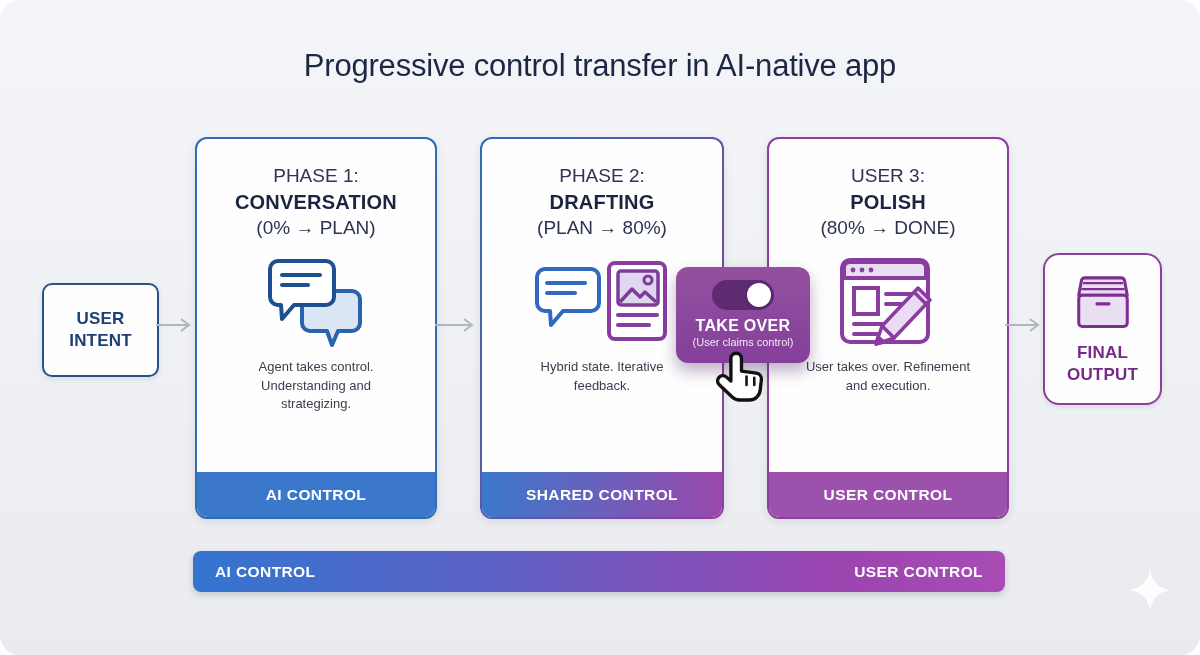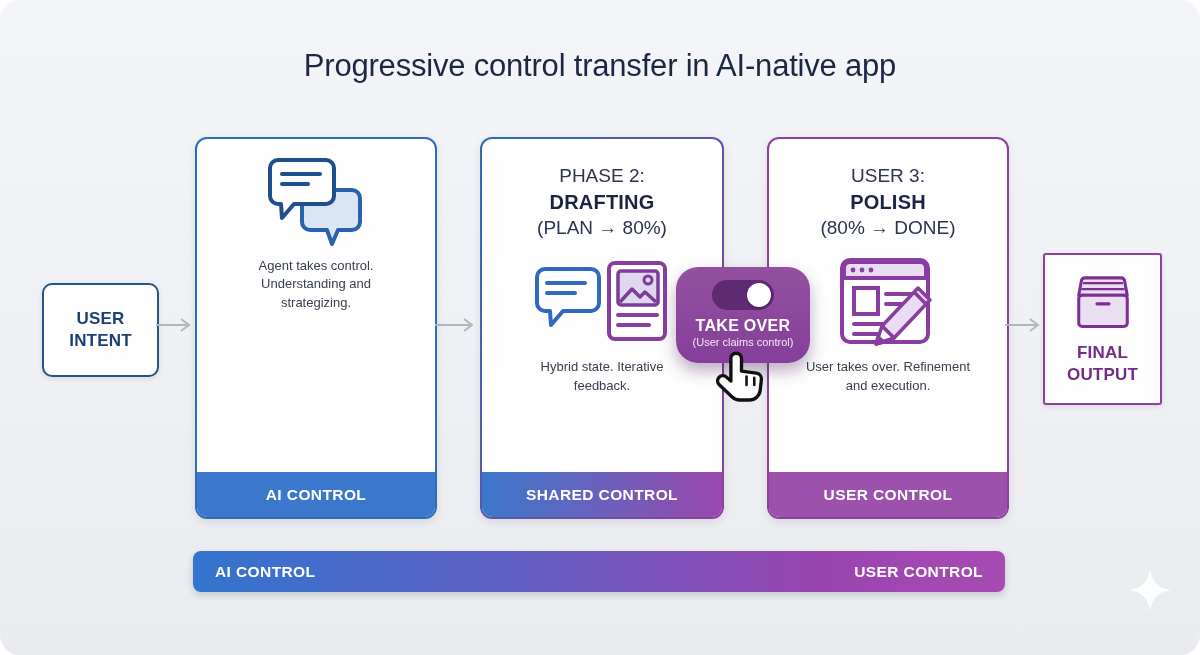--- a/index.html
+++ b/index.html
@@ -13,21 +13,21 @@
     position:absolute;top:48px;left:0;width:100%;text-align:center;
     font-size:31px;font-weight:400;letter-spacing:-0.2px;color:#1c2743;
   }
   
   .endbox{
     position:absolute;background:#fefefe;border-radius:10px;
     display:flex;flex-direction:column;align-items:center;justify-content:center;
     box-shadow:0 2px 5px rgba(25,35,60,.10);text-align:center;
   }
   .endbox.user{left:42px;top:283px;width:113px;height:90px;border:2px solid #27538a;}
-  .endbox.final{left:1043px;top:253px;width:115px;height:148px;border:2px solid #8e3f9e;border-radius:3px;}
+  .endbox.final{left:1043px;top:253px;width:115px;height:148px;border:2px solid #8e3f9e;border-radius:16px;}
   .endbox .lbl{font-size:17px;font-weight:800;line-height:1.3;letter-spacing:.2px;}
   .endbox.user .lbl{color:#1c3f74;}
   .endbox.final .lbl{color:#722c86;margin-top:8px;}
   
   .card{
     position:absolute;top:137px;height:378px;border-radius:12px;background:#fefefe;
     box-shadow:0 3px 8px rgba(25,35,60,.10);overflow:hidden;
     display:flex;flex-direction:column;align-items:center;text-align:center;
   }
   .card1{left:195px;width:238px;border:2px solid #2e6cb5;}
@@ -46,21 +46,21 @@
     display:flex;align-items:center;justify-content:center;
     color:#ffffff;font-size:15.5px;font-weight:700;letter-spacing:.4px;
   }
   .card1 .footer{background:#3b78cb;}
   .card2 .footer{background:linear-gradient(90deg,#3b78cb,#9a48ac);margin-top:26px;}
   .card3 .footer{background:#9c51ad;}
   
   .flow-arrow{position:absolute;top:318px;}
   
   .badge{
-    position:absolute;left:676px;top:267px;width:134px;height:96px;border-radius:22px;
+    position:absolute;left:676px;top:267px;width:134px;height:96px;border-radius:12px;
     background:linear-gradient(180deg,#94509f 0%,#84409a 100%);
     box-shadow:0 8px 16px rgba(70,25,90,.35);
     display:flex;flex-direction:column;align-items:center;z-index:5;cursor:pointer;
   }
   .toggle{
     margin-top:13px;width:62px;height:30px;border-radius:15px;background:#5e2a72;position:relative;
   }
   .toggle .knob{
     position:absolute;top:3px;right:3px;width:24px;height:24px;border-radius:50%;background:#ffffff;
     box-shadow:0 1px 2px rgba(0,0,0,.3);
@@ -89,20 +89,25 @@
   <div class="endbox user">
     <div class="lbl">USER INTENT</div>
   </div>
 
   <svg class="flow-arrow" style="left:156px" width="40" height="14" viewBox="0 0 40 14">
     <line x1="0" y1="7" x2="31" y2="7" stroke="#b2b6bc" stroke-width="2"></line>
     <path d="M25 1 L33 7 L25 13" fill="none" stroke="#b2b6bc" stroke-width="2"></path>
   </svg>
 
   <div class="card card1">
+    <div class="hdr">
+      <div class="phase">PHASE 1:</div>
+      <div class="pname">CONVERSATION</div>
+      <div class="range">(0% → PLAN)</div>
+    </div>
     <div class="iconbox">
       <svg width="104" height="92" viewBox="0 0 104 92">
         <g fill="#dbe6f4" stroke="#2a63ad" stroke-width="4" stroke-linejoin="round">
           <path d="M46 34 h42 a8 8 0 0 1 8 8 v24 a8 8 0 0 1 -8 8 h-14 l-6 14 l-5 -14 h-17 a8 8 0 0 1 -8 -8 v-24 a8 8 0 0 1 8 -8 z" stroke="#ffffff" stroke-width="12"></path>
           <path d="M46 34 h42 a8 8 0 0 1 8 8 v24 a8 8 0 0 1 -8 8 h-14 l-6 14 l-5 -14 h-17 a8 8 0 0 1 -8 -8 v-24 a8 8 0 0 1 8 -8 z"></path>
         </g>
         <g fill="#ffffff" stroke="#1d4f91" stroke-width="4" stroke-linejoin="round">
           <path d="M14 4 h48 a8 8 0 0 1 8 8 v28 a8 8 0 0 1 -8 8 h-32 l-12 14 l-1 -14 h-3 a8 8 0 0 1 -8 -8 v-28 a8 8 0 0 1 8 -8 z"></path>
         </g>
         <g stroke="#1d4f91" stroke-width="4" stroke-linecap="round">

